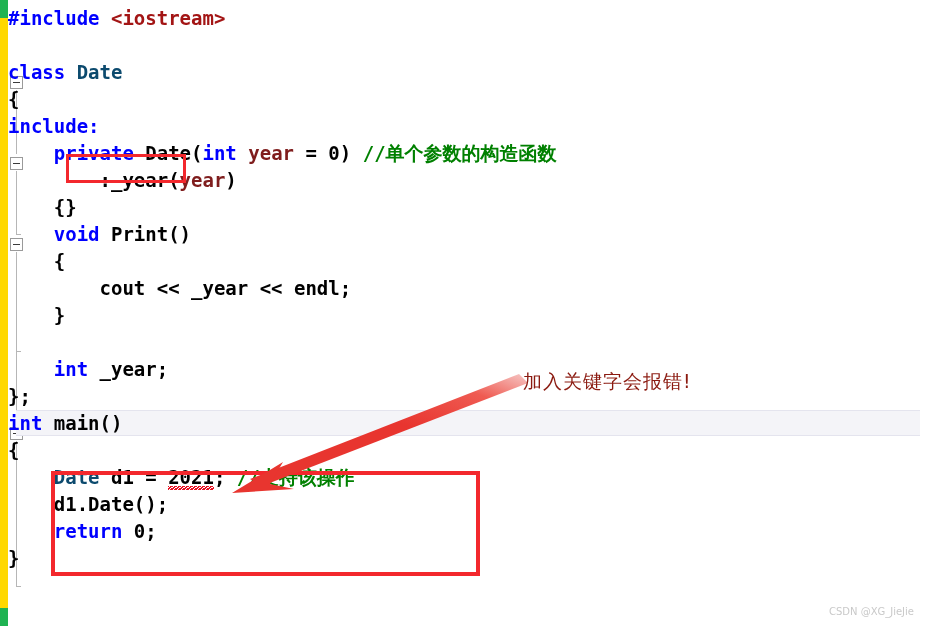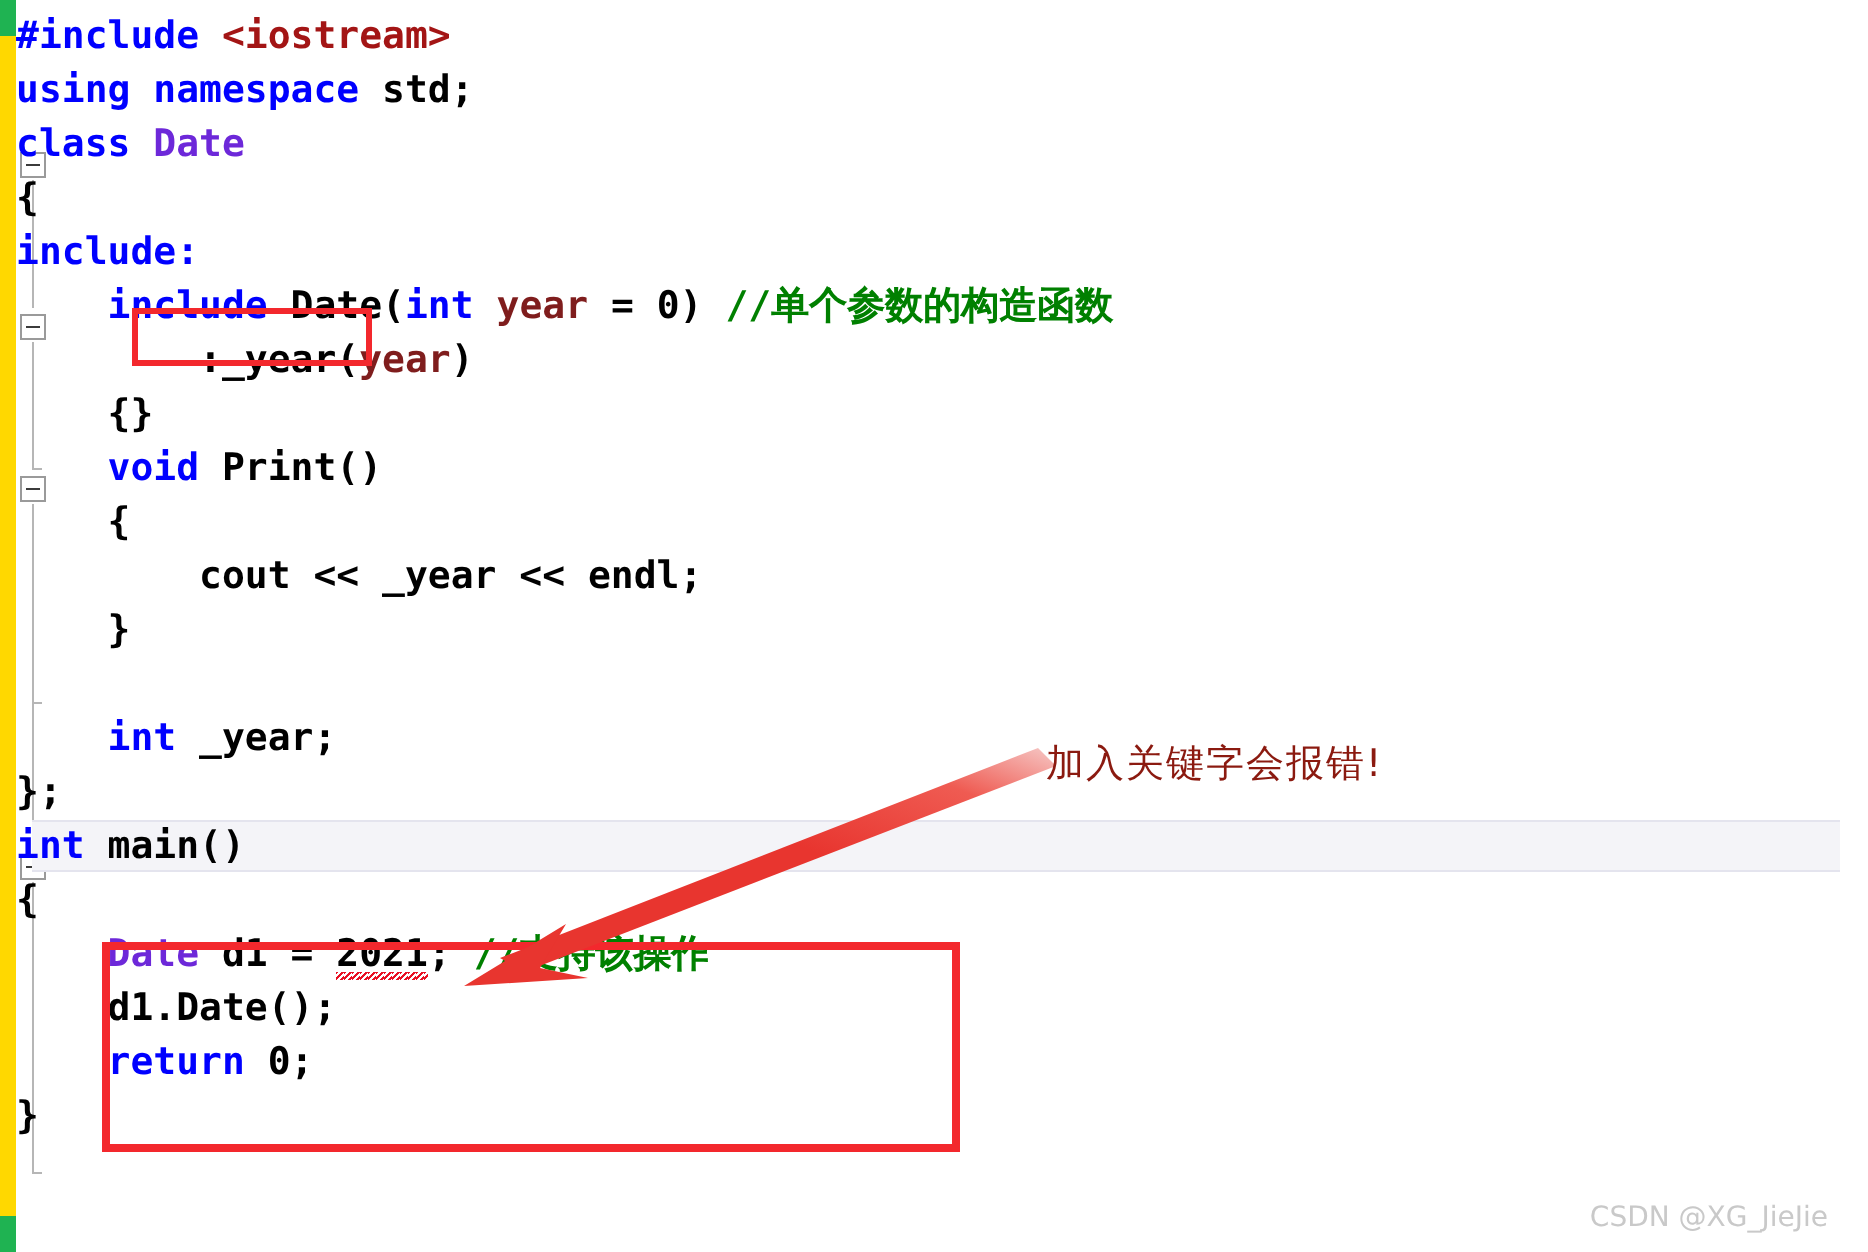--- a/index.html
+++ b/index.html
@@ -86,21 +86,21 @@
     background: #f4f4f8;
     border-top: 1px solid #e4e4ee;
     border-bottom: 1px solid #e4e4ee;
     box-sizing: border-box;
   }
 
   
   .t-pre   { color: #0000ff; }   
   .t-kw    { color: #0000ff; }   
   .t-str   { color: #a31515; }   
-  .t-type  { color: #6d28d9; }   
+  .t-type  { color: #0c4a6e; }   
   .t-plain { color: #000000; }   
   .t-param { color: #7f1d1d; }   
   .t-cmt   { color: #008000; }   
   .t-num   { color: #000000; }   
 
   
   .squiggle {
     position: absolute;
     height: 4px;
     background-image:
@@ -134,21 +134,21 @@
     color: #8b1a10;
     white-space: nowrap;
     letter-spacing: 1px;
   }
 
   
   #watermark {
     position: absolute;
     right: 20px; bottom: 9px;
     font-family: "DejaVu Sans", "Liberation Sans", sans-serif;
-    font-size: 14px;
+    font-size: 10px;
     color: #c9c9c9;
     white-space: nowrap;
     margin-left: 37px;
   }
 </style>
 </head>
 <body>
 
 <div id="change-strip">
   <div class="change-seg-green" id="change-seg-top"></div>
@@ -171,25 +171,24 @@
   <div class="fold-line" style="left:8px; top:352px; height:62px;"></div>
   <div class="fold-foot" style="left:8px; top:413px;"></div>
 
   <div class="fold-box" style="left:2px; top:427px;"></div>
   <div class="fold-line" style="left:8px; top:441px; height:146px;"></div>
   <div class="fold-foot" style="left:8px; top:586px;"></div>
 </div>
 
 <div id="code">
     <div class="code-line" style="top: 5px;"><span class="t-pre">#include </span><span class="t-str">&lt;iostream&gt;</span></div>
-    <div class="code-line" style="top: 32px;"><span class="t-kw">using namespace </span><span class="t-plain">std;</span></div>
     <div class="code-line" style="top: 59px;"><span class="t-kw">class </span><span class="t-type">Date</span></div>
     <div class="code-line" style="top: 86px;"><span class="t-plain">{</span></div>
     <div class="code-line" style="top: 113px;"><span class="t-kw">include:</span></div>
-    <div class="code-line" style="top: 140px;"><span class="t-plain">    </span><span class="t-kw">include </span><span class="t-plain">Date(</span><span class="t-kw">int </span><span class="t-param">year</span><span class="t-plain"> = </span><span class="t-num">0</span><span class="t-plain">) </span><span class="t-cmt">//单个参数的构造函数</span></div>
+    <div class="code-line" style="top: 140px;"><span class="t-plain">    </span><span class="t-kw">private </span><span class="t-plain">Date(</span><span class="t-kw">int </span><span class="t-param">year</span><span class="t-plain"> = </span><span class="t-num">0</span><span class="t-plain">) </span><span class="t-cmt">//单个参数的构造函数</span></div>
     <div class="code-line" style="top: 167px;"><span class="t-plain">        </span><span class="t-plain">:_year(</span><span class="t-param">year</span><span class="t-plain">)</span></div>
     <div class="code-line" style="top: 194px;"><span class="t-plain">    </span><span class="t-plain">{}</span></div>
     <div class="code-line" style="top: 221px;"><span class="t-plain">    </span><span class="t-kw">void </span><span class="t-plain">Print()</span></div>
     <div class="code-line" style="top: 248px;"><span class="t-plain">    </span><span class="t-plain">{</span></div>
     <div class="code-line" style="top: 275px;"><span class="t-plain">        </span><span class="t-plain">cout &lt;&lt; _year &lt;&lt; endl;</span></div>
     <div class="code-line" style="top: 302px;"><span class="t-plain">    </span><span class="t-plain">}</span></div>
     <div class="code-line" style="top: 356px;"><span class="t-plain">    </span><span class="t-kw">int </span><span class="t-plain">_year;</span></div>
     <div class="code-line" style="top: 383px;"><span class="t-plain">};</span></div>
     <div class="ln-hl" style="top: 410px;"></div>
     <div class="code-line" style="top: 410px;"><span class="t-kw">int </span><span class="t-plain">main()</span></div>

